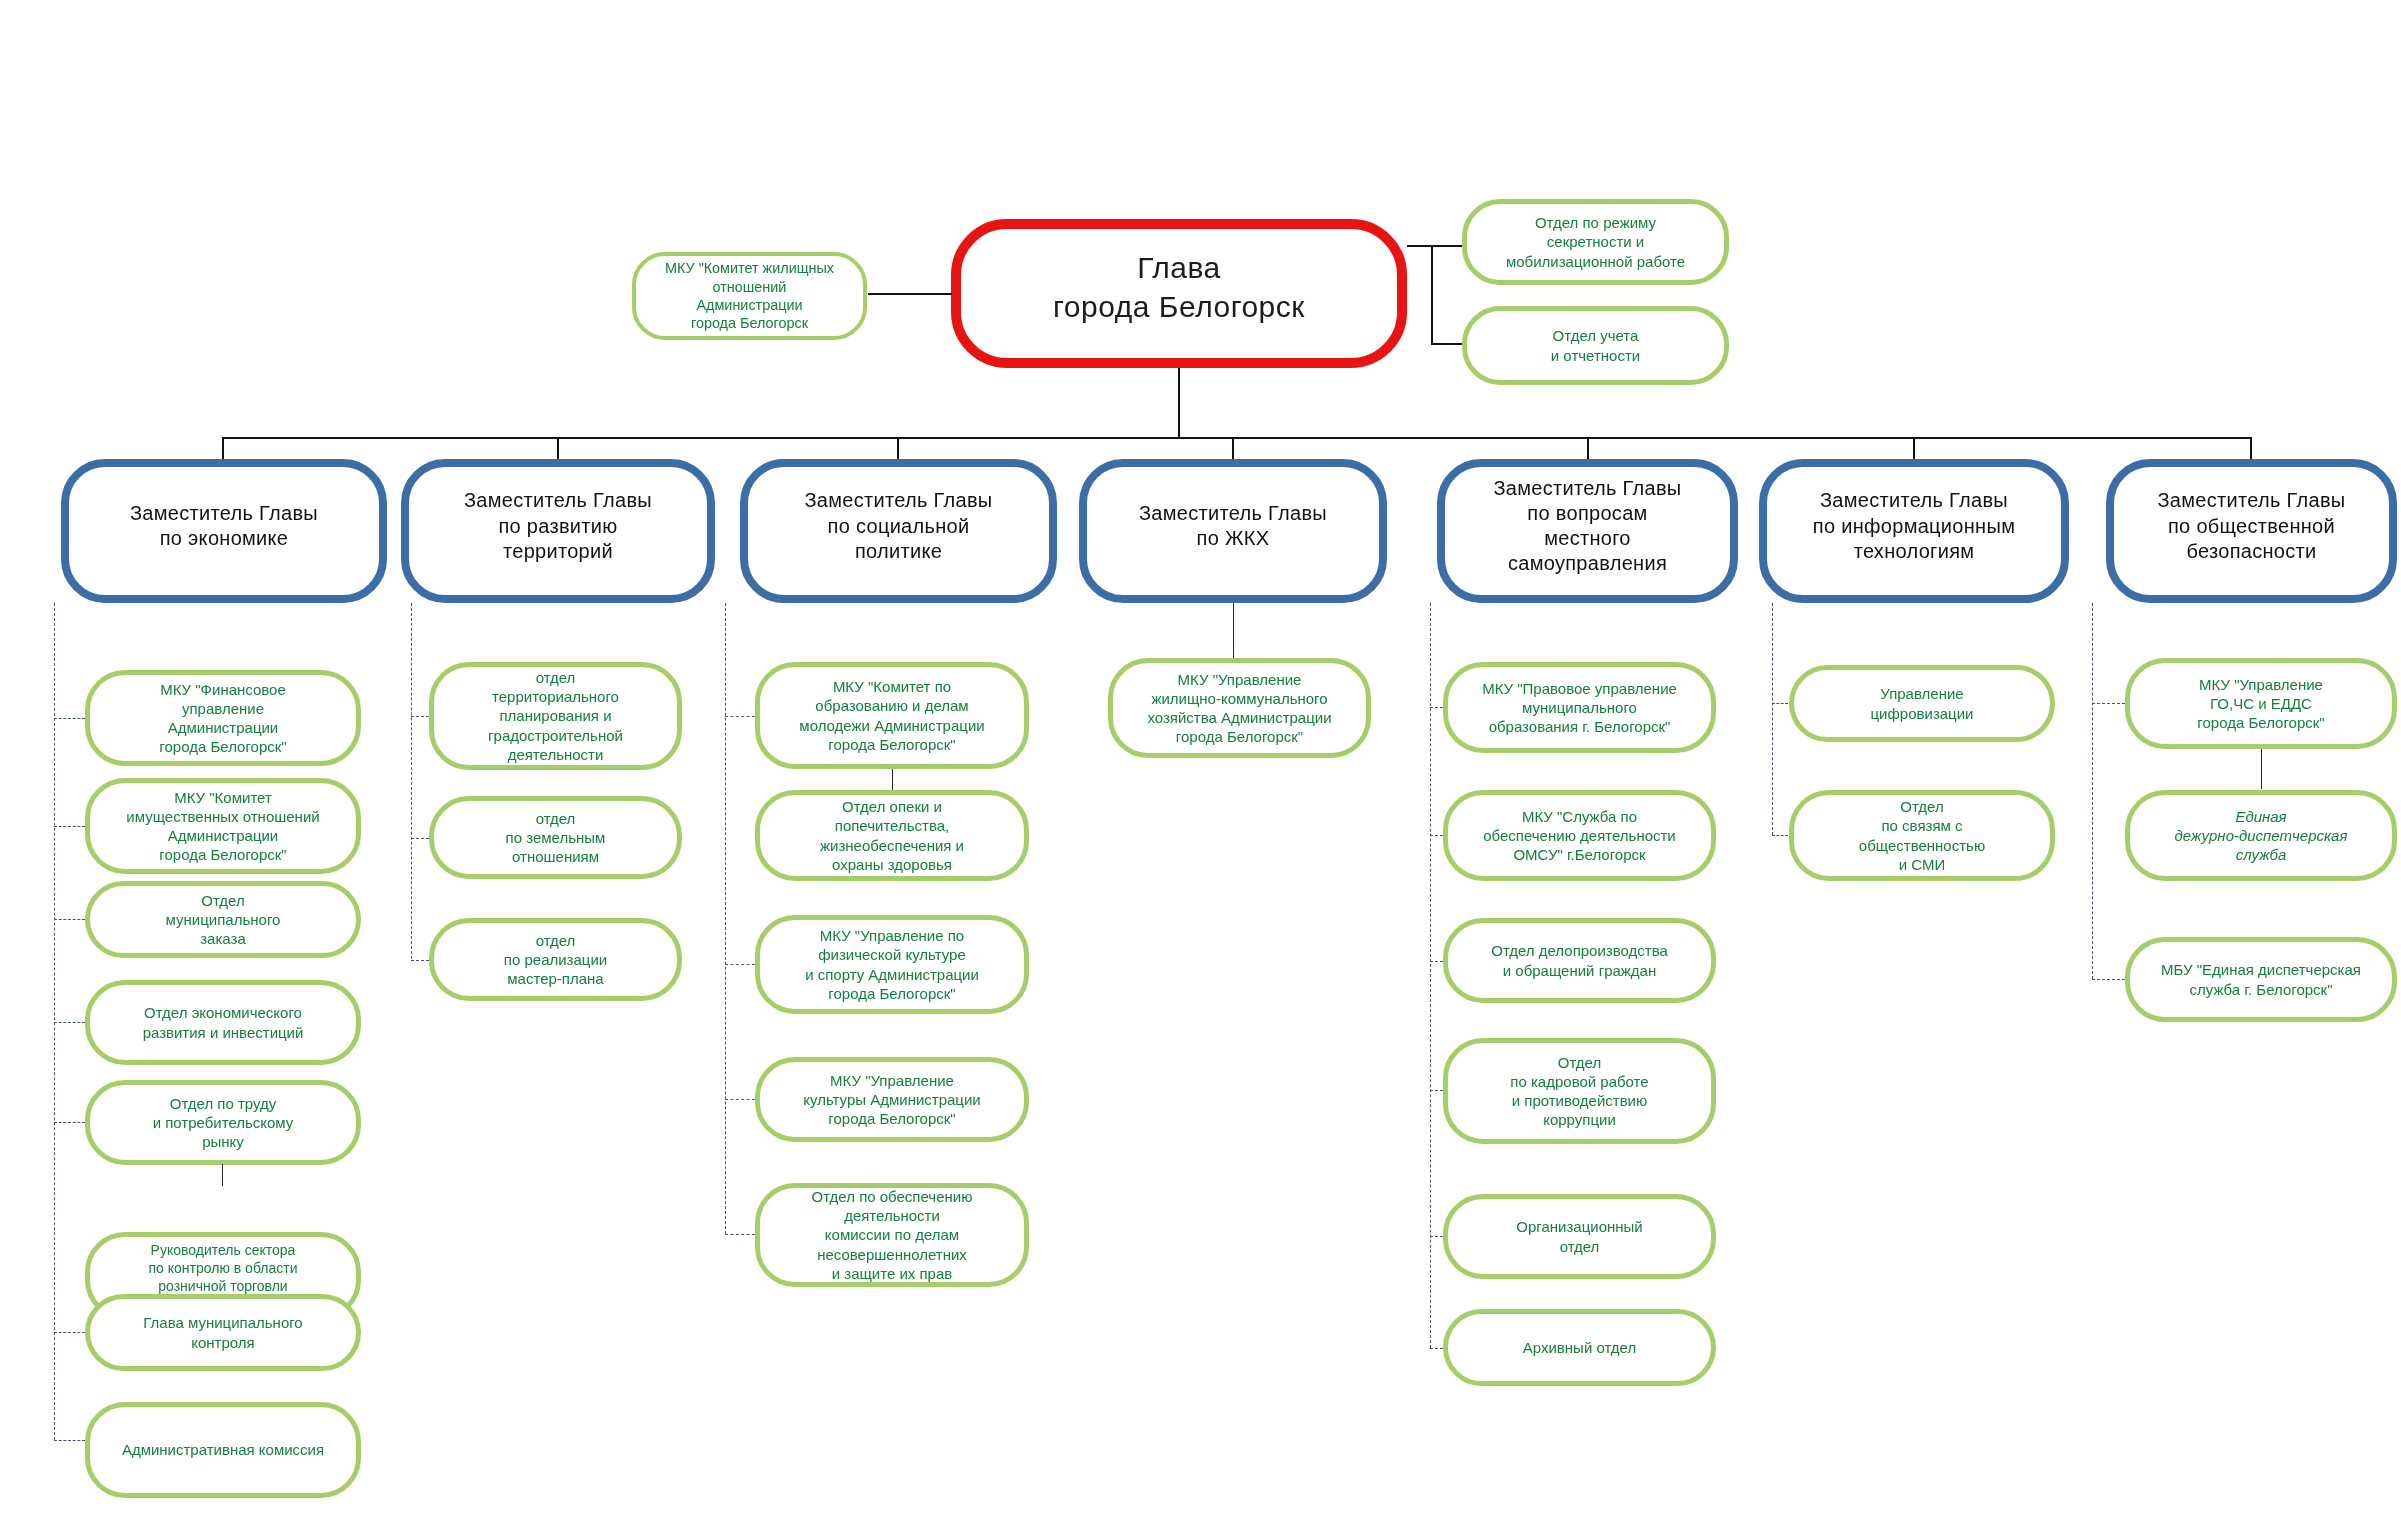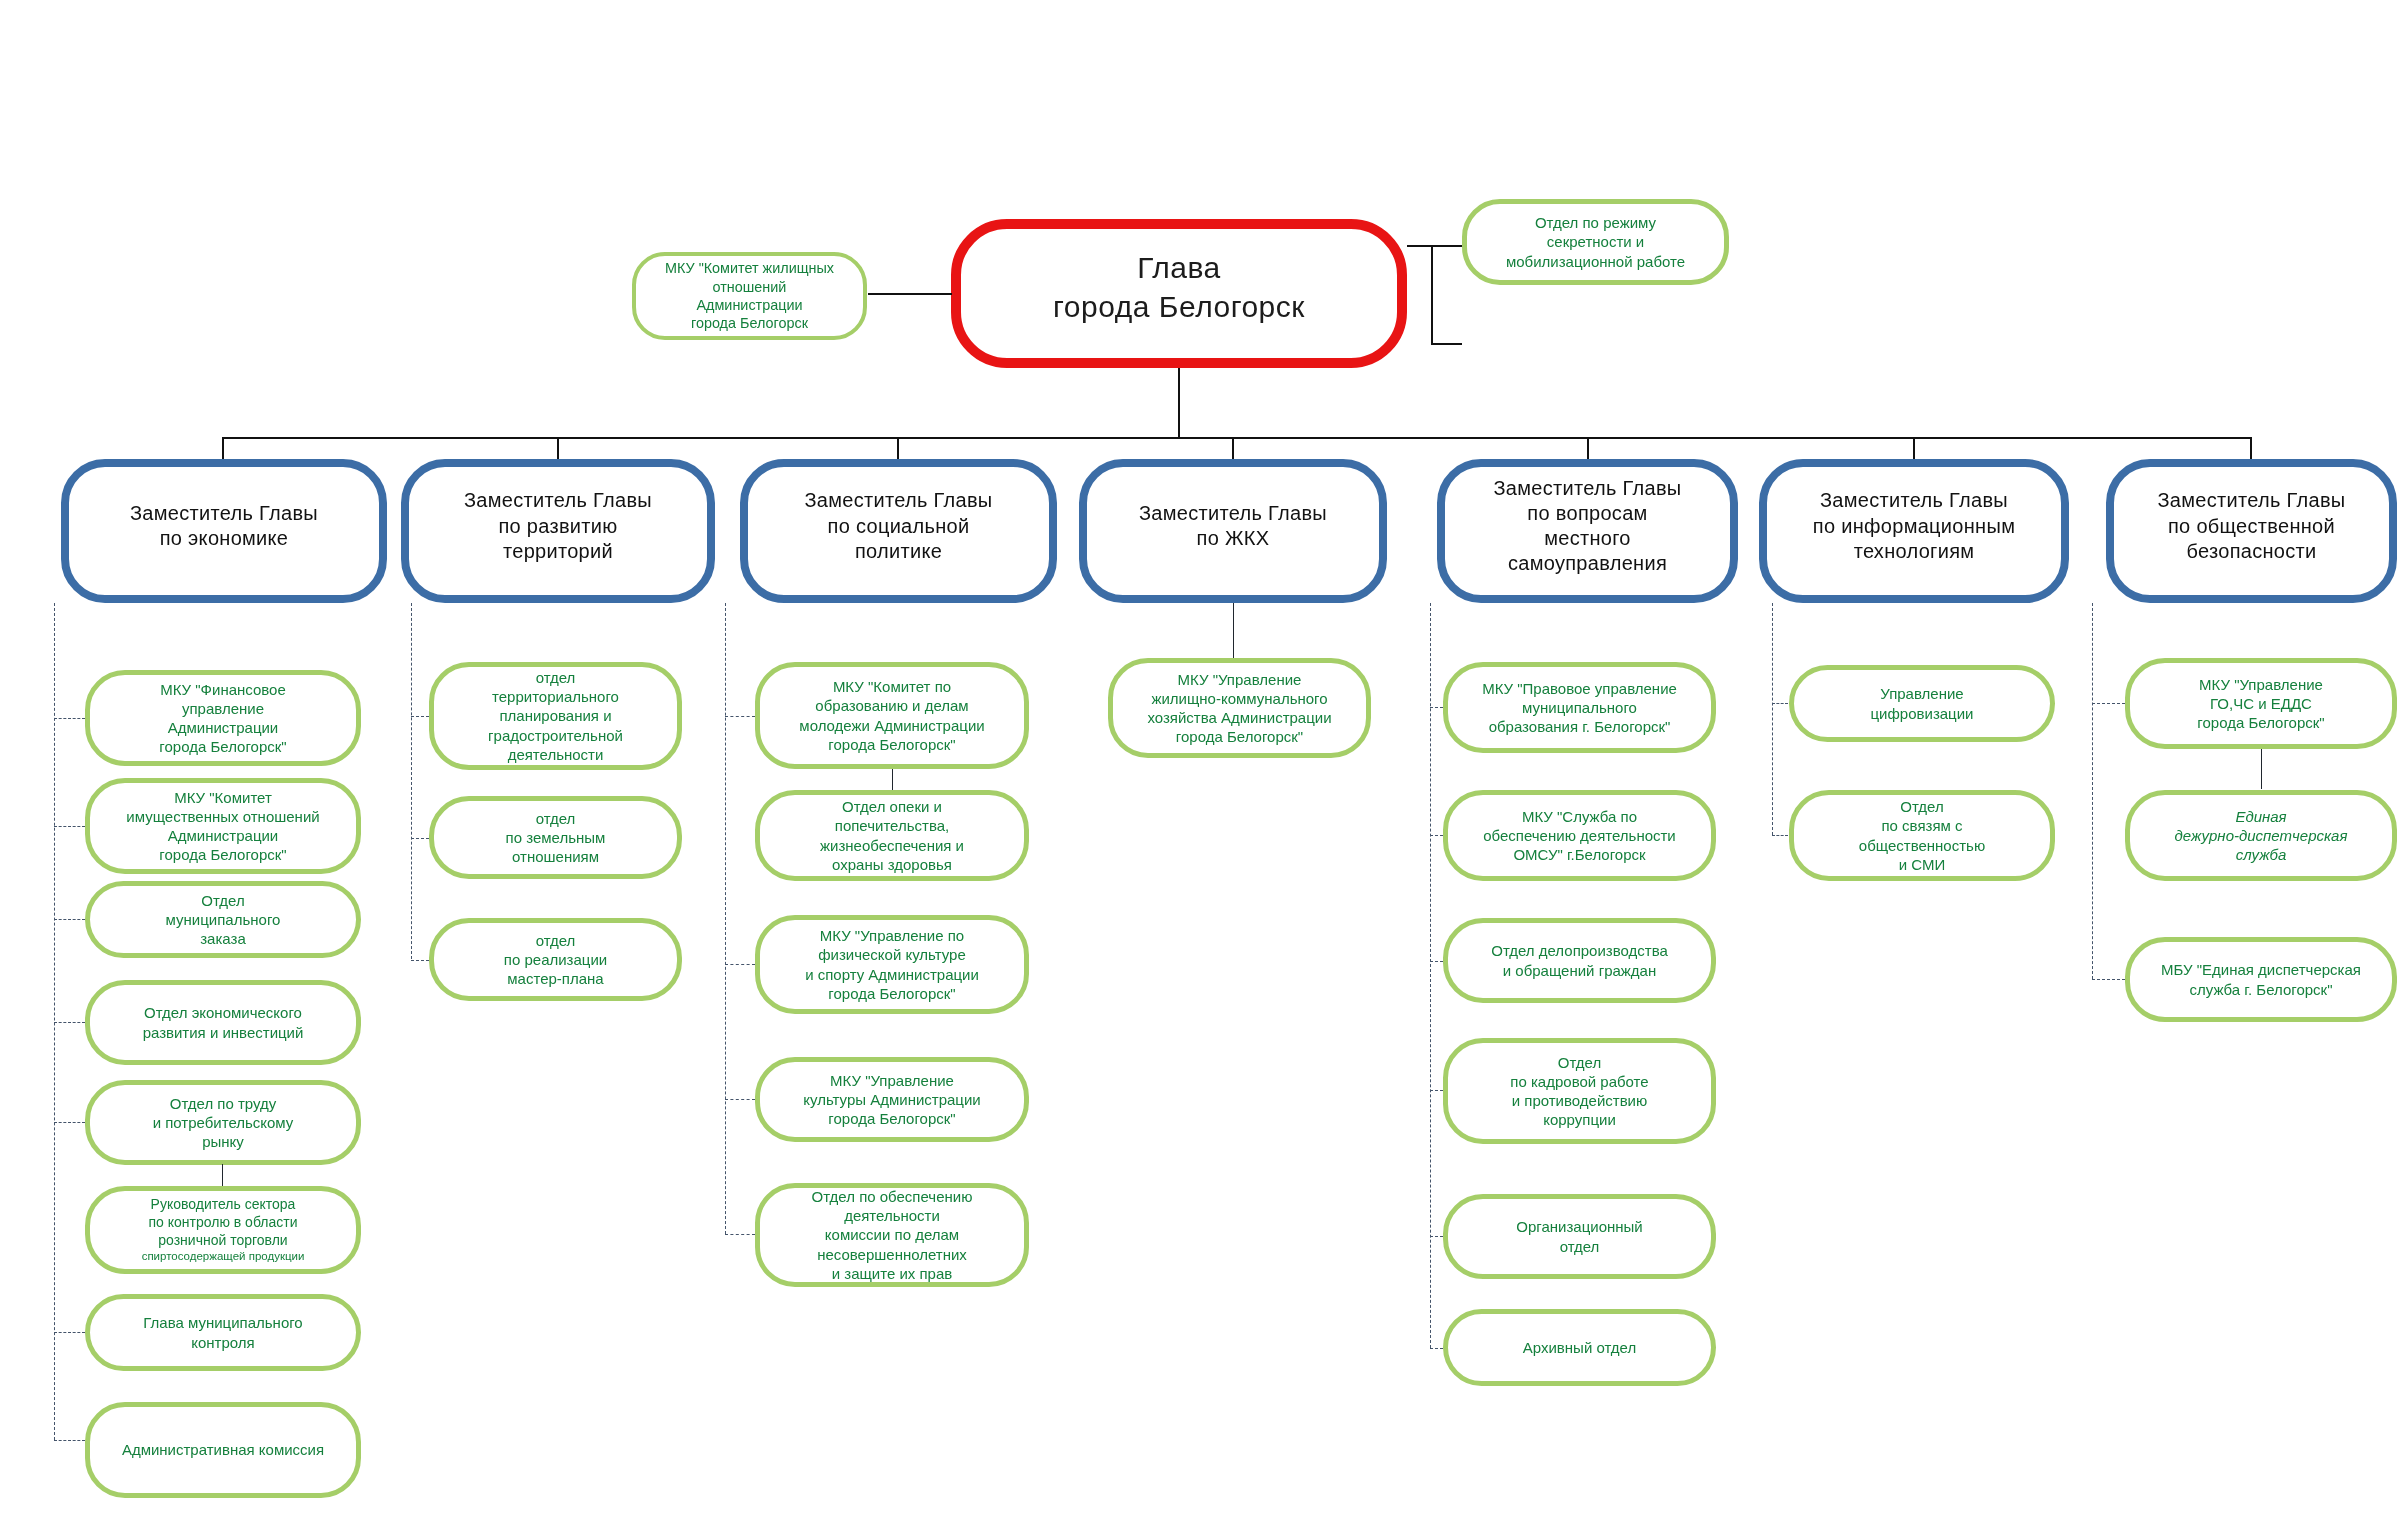--- a/index.html
+++ b/index.html
@@ -27,20 +27,22 @@
 
   <div class="box green" style="left:632px;top:252px;width:235px;height:88px;border-width:4.8px;border-radius:33px;font-size:14.4px;">МКУ "Комитет жилищных
 отношений
 Администрации
 города Белогорск</div>
   <div class="box head" style="left:951px;top:219px;width:456px;height:149px;padding-bottom:13.4px;">Глава
 города Белогорск</div>
   <div class="box green" style="left:1462px;top:199px;width:267px;height:86px;border-radius:38px;">Отдел по режиму
 секретности и
 мобилизационной работе</div>
+  <div class="box green" style="left:1462px;top:306px;width:267px;height:79px;border-radius:38px;">Отдел учета
+и отчетности</div>
 
   <div class="hline" style="left:868px;top:293px;width:84px;"></div>
   <div class="hline" style="left:1407px;top:245px;width:55px;"></div>
   <div class="vline" style="left:1431px;top:245px;height:100px;"></div>
   <div class="hline" style="left:1431px;top:343px;width:31px;"></div>
   <div class="vline" style="left:1178px;top:368px;height:69px;"></div>
   <div class="hline" style="left:223px;top:437px;width:2029px;"></div>
 
   <div id="generated">
       <div class="vline" style="left: 222px; top: 437px; height: 22px;"></div>
@@ -62,21 +64,21 @@
 муниципального
 заказа</span></div>
       <div class="stub" style="left: 54px; top: 1022px; width: 31px;"></div>
       <div class="box green" style="left: 85px; top: 980px; width: 276px; height: 85px;"><span class="green-label">Отдел экономического
 развития и инвестиций</span></div>
       <div class="stub" style="left: 54px; top: 1122px; width: 31px;"></div>
       <div class="box green" style="left: 85px; top: 1080px; width: 276px; height: 85px;"><span class="green-label">Отдел по труду
 и потребительскому
 рынку</span></div>
       <div class="hang" style="left: 222px; top: 1164px; height: 22px;"></div>
-      <div class="box green" style="left: 85px; top: 1186px; width: 276px; height: 88px; flex-direction: column; font-size: 14px;"><span class="green-label">Руководитель сектора
+      <div class="box green" style="left: 85px; top: 1232px; width: 276px; height: 88px; flex-direction: column; font-size: 14px;"><span class="green-label">Руководитель сектора
 по контролю в области
 розничной торговли</span><span class="sub">спиртосодержащей продукции</span></div>
       <div class="stub" style="left: 54px; top: 1332px; width: 31px;"></div>
       <div class="box green" style="left: 85px; top: 1294px; width: 276px; height: 77px;"><span class="green-label">Глава муниципального
 контроля</span></div>
       <div class="stub" style="left: 54px; top: 1440px; width: 31px;"></div>
       <div class="box green" style="left: 85px; top: 1402px; width: 276px; height: 96px;"><span class="green-label">Административная комиссия</span></div>
       <div class="vline" style="left: 557px; top: 437px; height: 22px;"></div>
       <div class="box blue" style="left: 401px; top: 459px; width: 314px; height: 144px; padding-bottom: 9.6px;">Заместитель Главы
 по развитию

